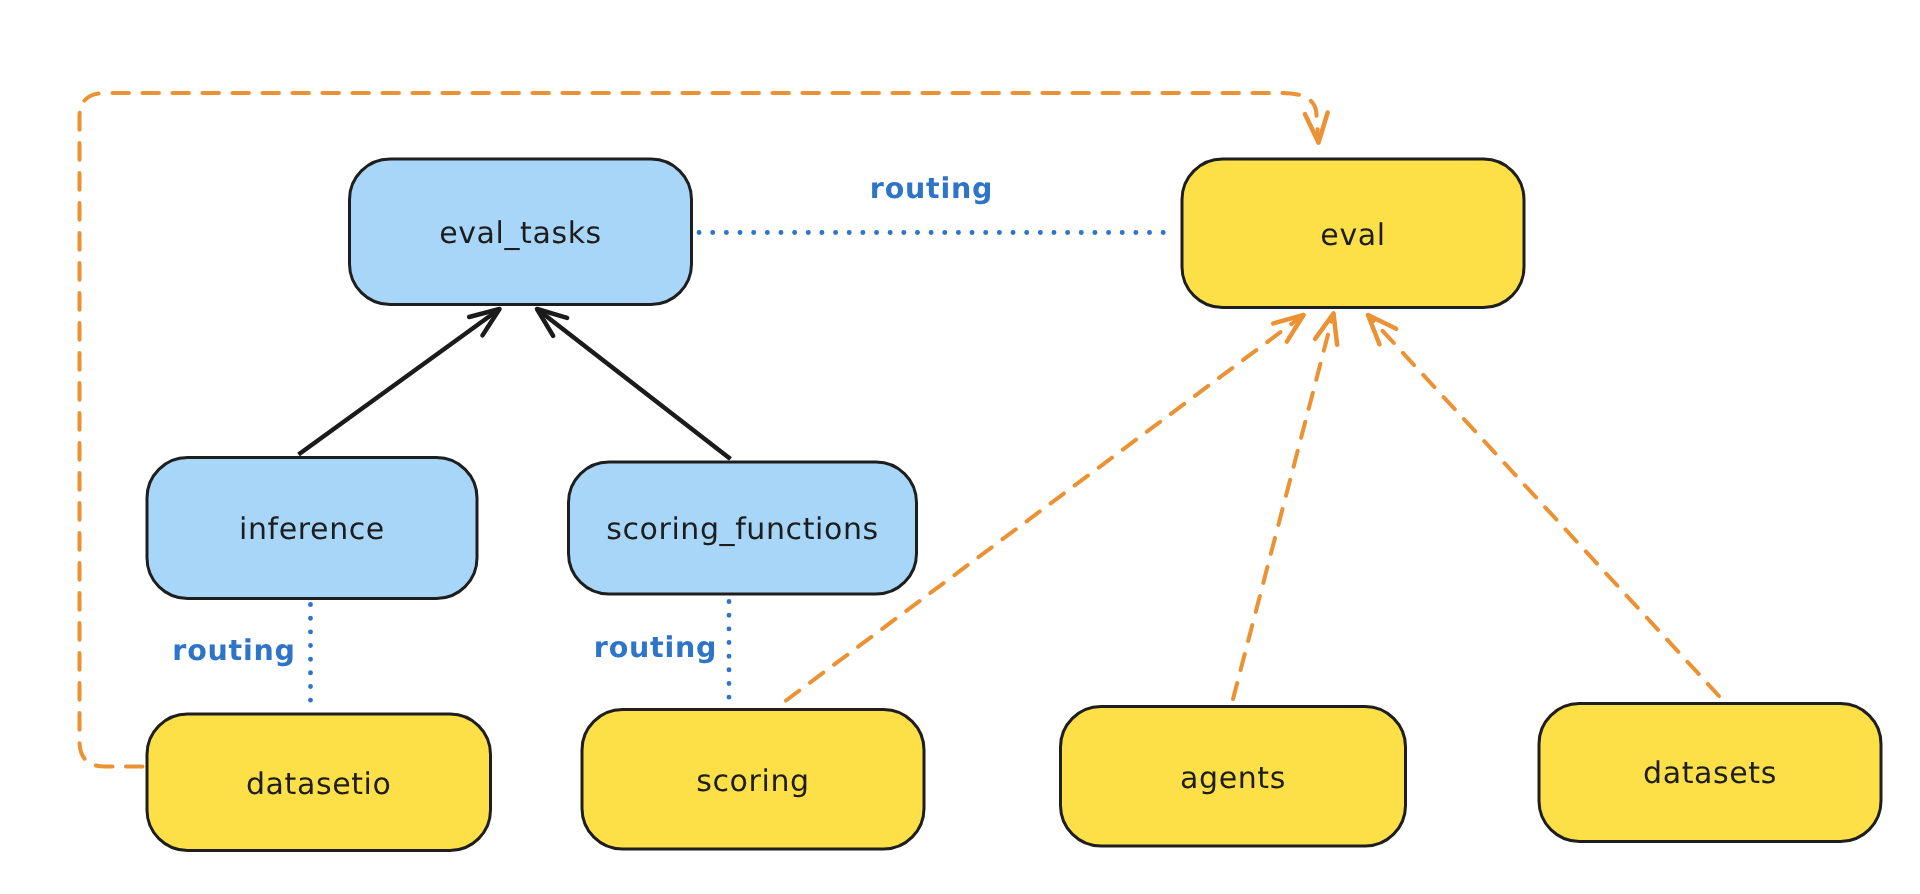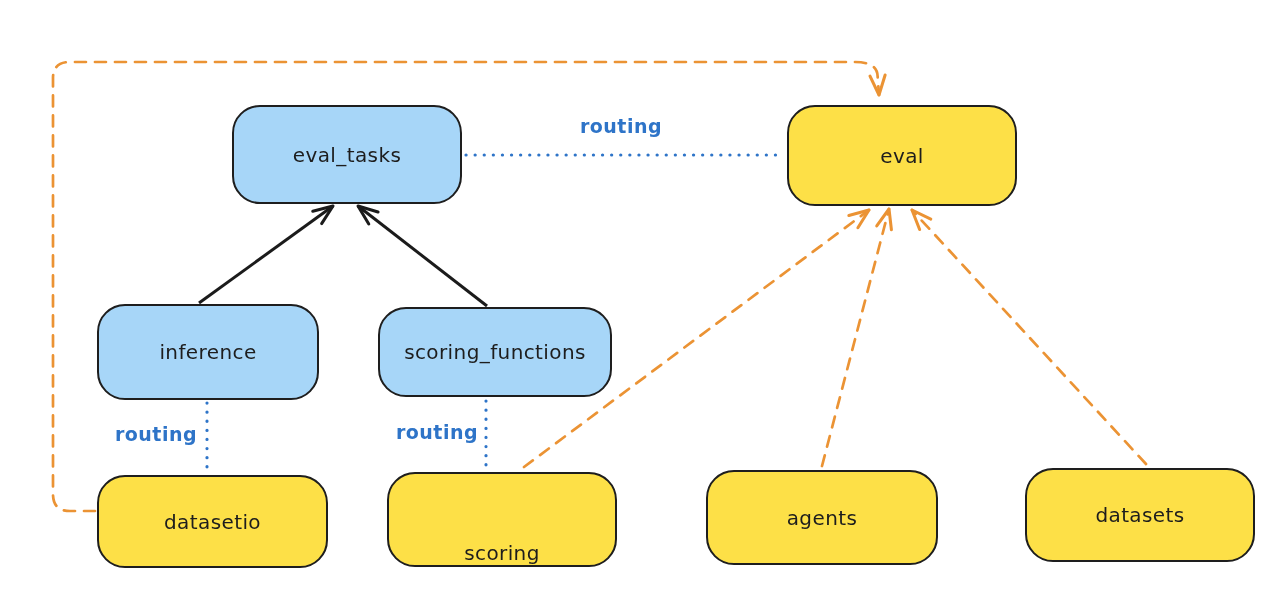--- a/index.html
+++ b/index.html
@@ -69,21 +69,21 @@
   </div>
 
   <div class="node blue" style="left:378px;top:307px;width:234px;height:90px;">
     <span>scoring_functions</span>
   </div>
 
   <div class="node green" style="left:97px;top:475px;width:231px;height:93px;">
     <span>datasetio</span>
   </div>
 
-  <div class="node green" style="left:387px;top:472px;width:230px;height:95px;align-items:flex-end;">
+  <div class="node green" style="left:387px;top:472px;width:230px;height:95px;">
     <span>scoring</span>
   </div>
 
   <div class="node green" style="left:706px;top:470px;width:232px;height:95px;">
     <span>agents</span>
   </div>
 
   <div class="node green" style="left:1025px;top:468px;width:230px;height:94px;">
     <span>datasets</span>
   </div>

